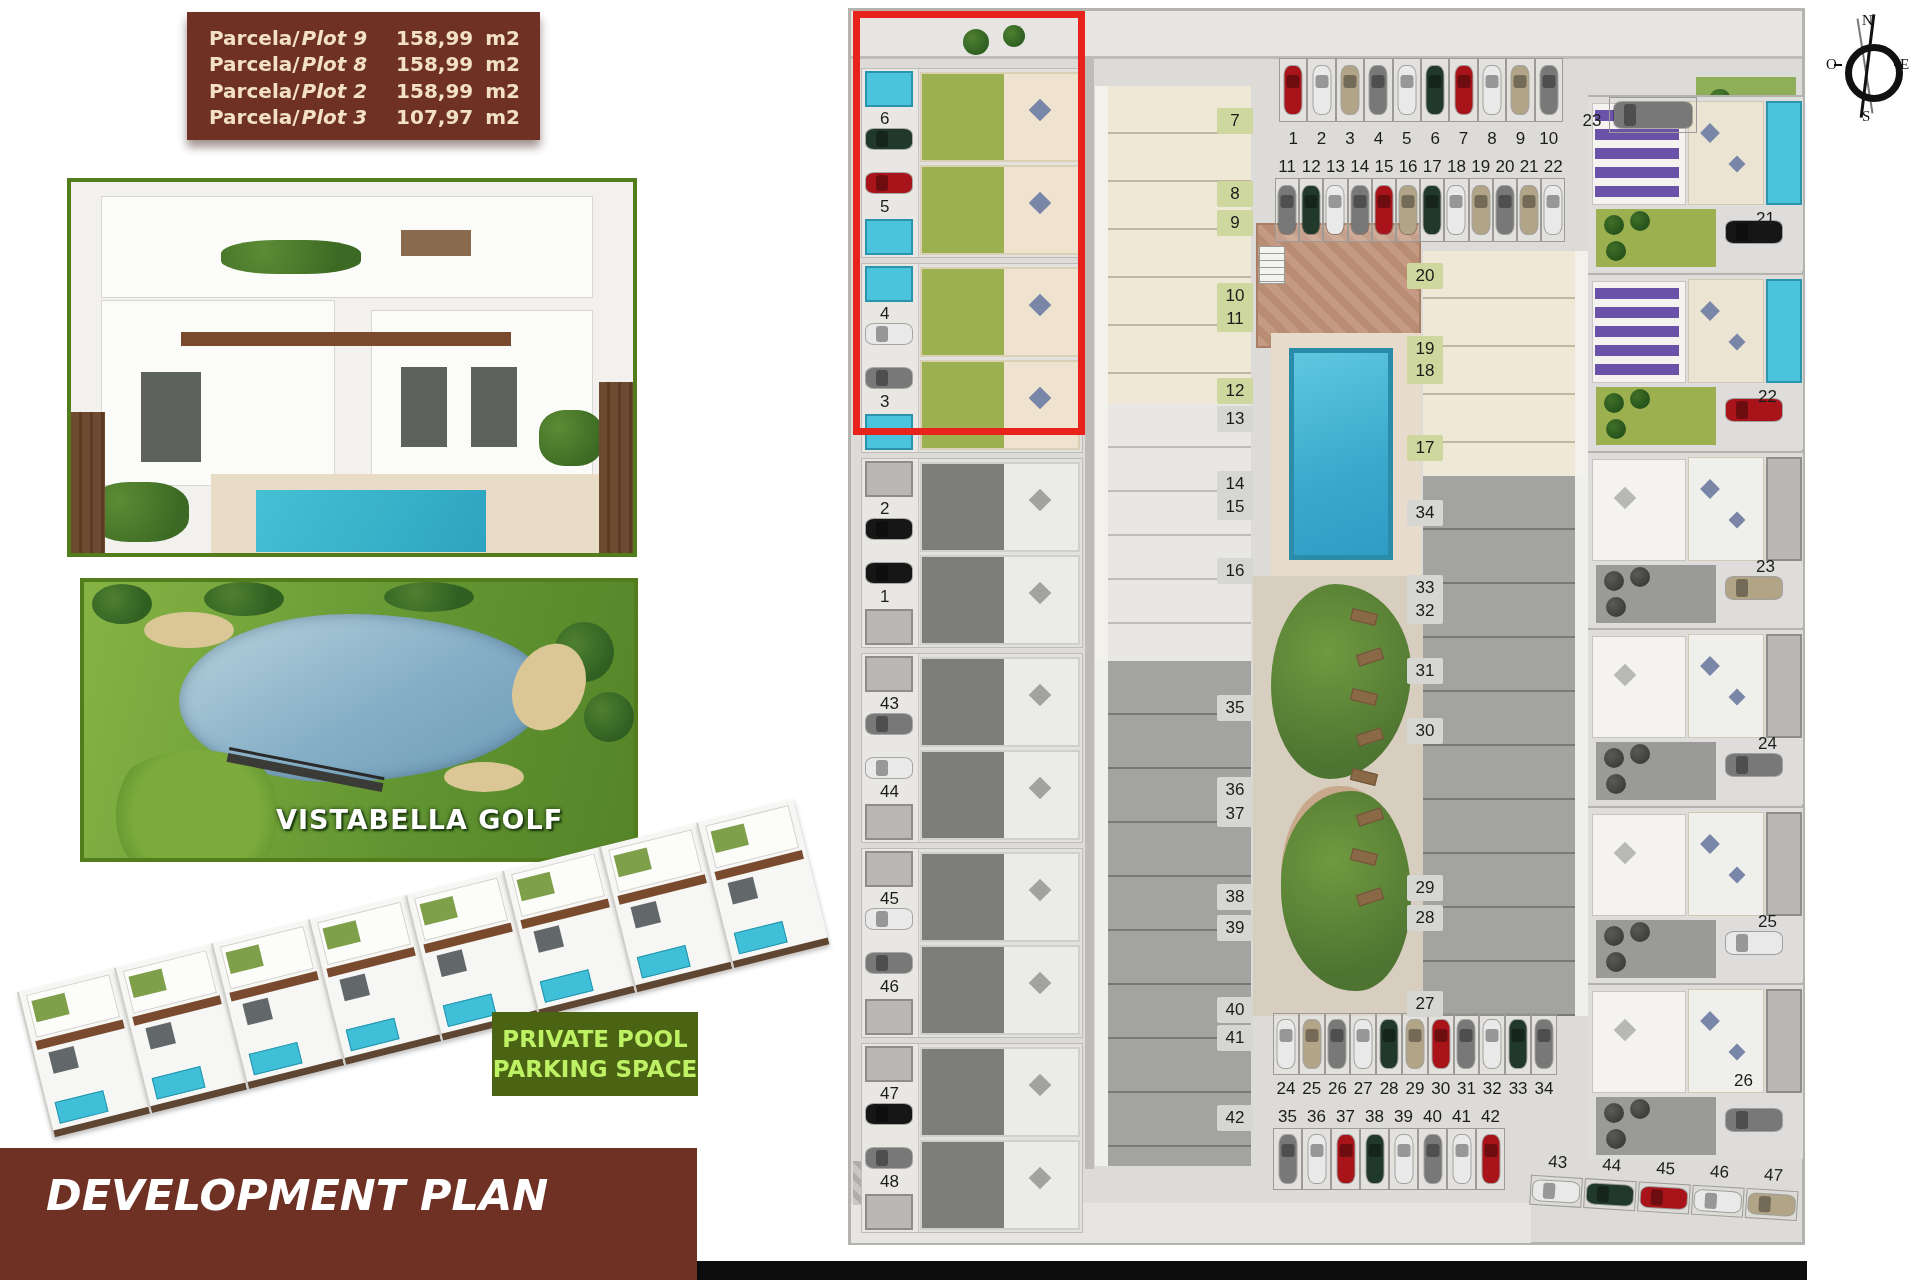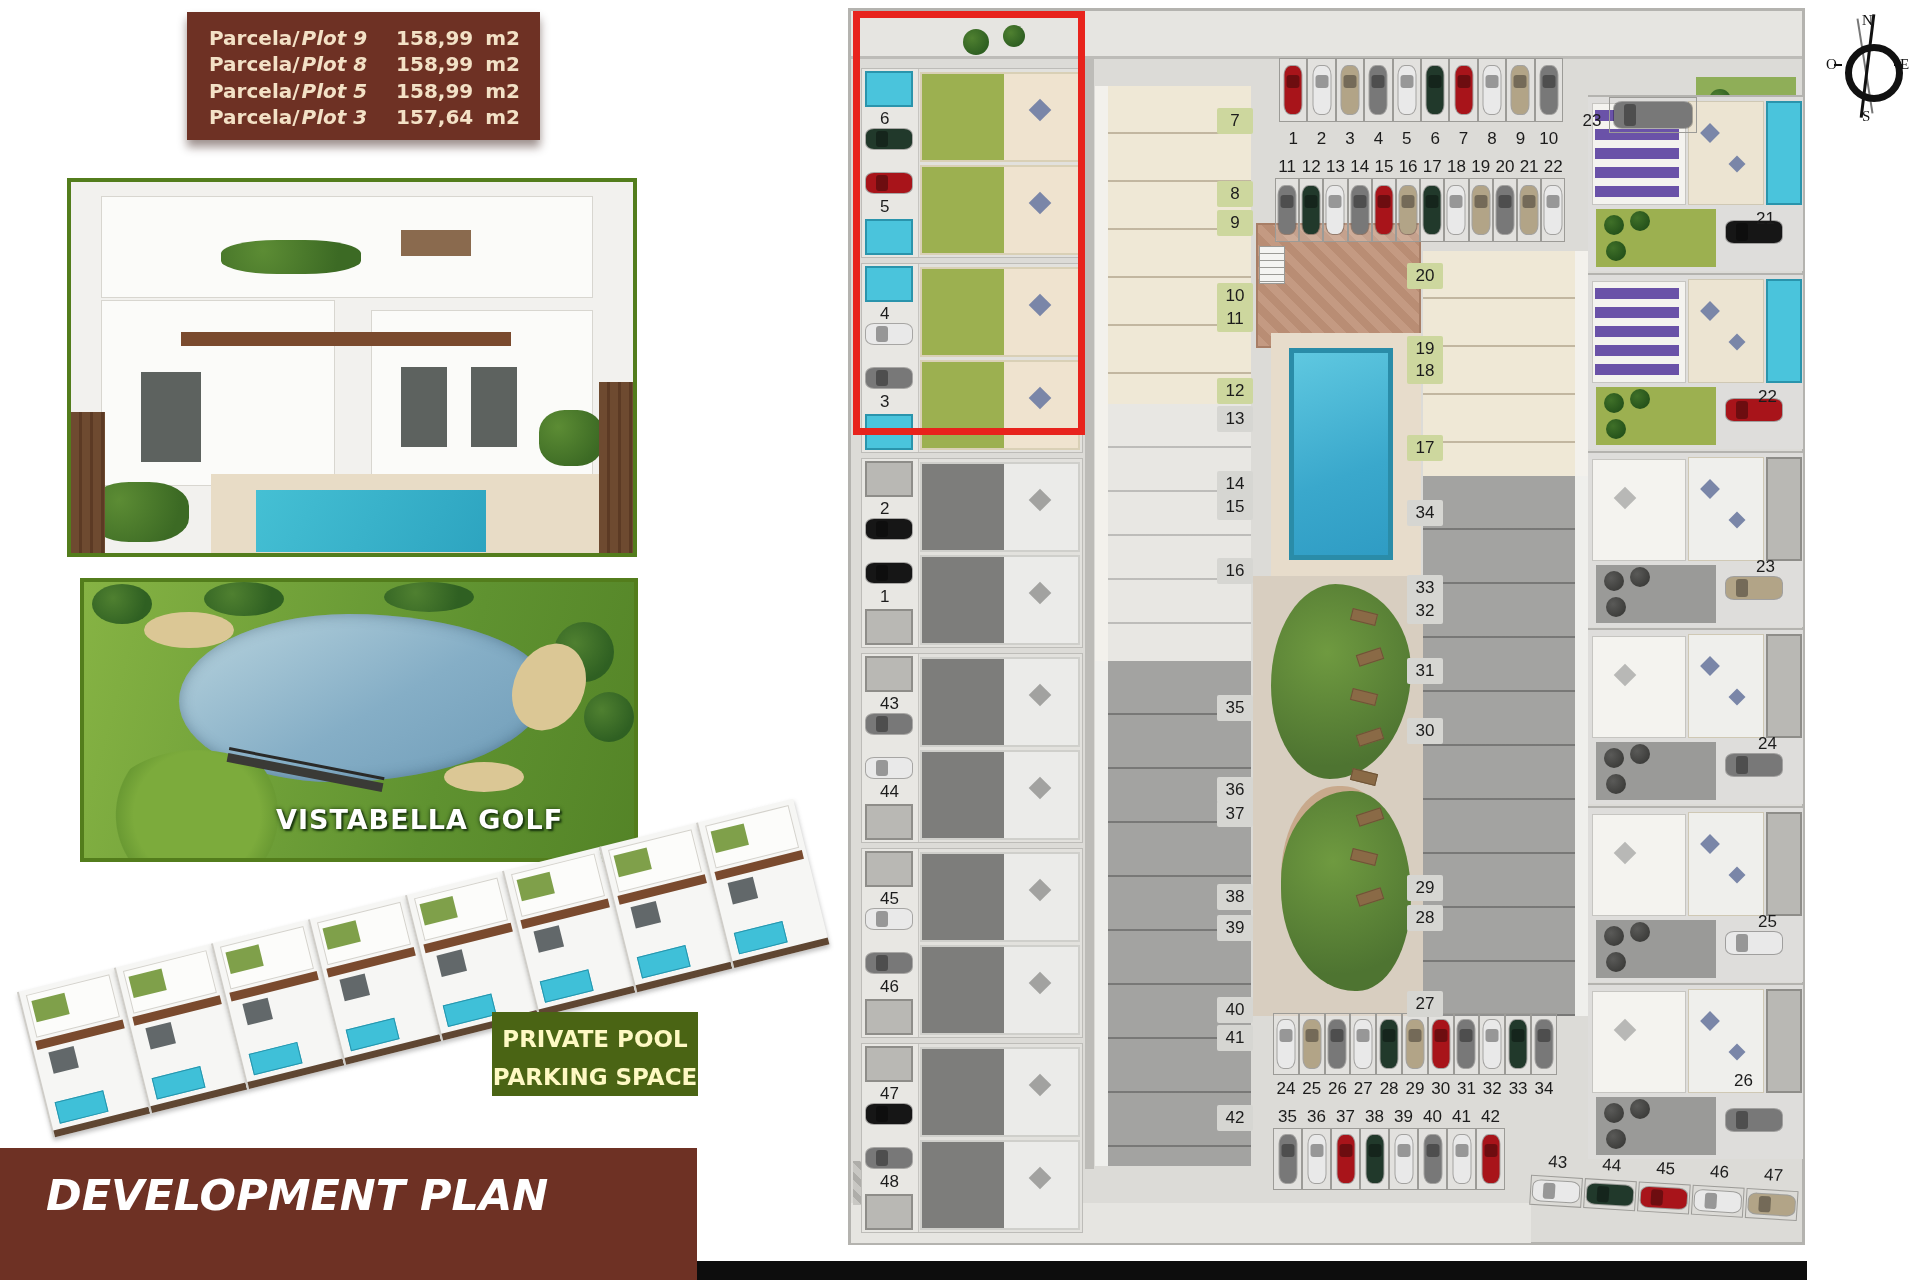--- a/index.html
+++ b/index.html
@@ -52,21 +52,21 @@
   .a-roof{position:absolute;left:6px;top:5px;right:6px;height:42px;background:#fcfcfa;border:1px solid #d4d2cc;}
   .a-green{position:absolute;left:10px;top:12px;width:34px;height:22px;background:#7fa04a;}
   .a-beam{position:absolute;left:4px;top:52px;right:4px;height:9px;background:#7a4a2e;}
   .a-win{position:absolute;left:14px;top:66px;width:26px;height:22px;background:#62686a;}
   .a-pool{position:absolute;left:8px;bottom:12px;width:48px;height:20px;background:#3fc0d8;border:1px solid #2694ac;}
   .a-base{position:absolute;left:0;bottom:0;width:100%;height:7px;background:#5f4632;}
 
   
   .badge{position:absolute;left:492px;top:1012px;width:206px;height:84px;background:#4a6414;
          display:flex;flex-direction:column;align-items:center;justify-content:center;gap:4px;}
-  .badge div{color:#fef9c3;font-family:"DejaVu Sans",sans-serif;font-weight:bold;font-size:23px;line-height:26px;margin-top:8px;}
+  .badge div{color:#bef264;font-family:"DejaVu Sans",sans-serif;font-weight:bold;font-size:23px;line-height:26px;}
 
   
   .footer{position:absolute;left:0;top:1148px;width:697px;height:132px;background:#6e3124;
           padding:22px 0 0 46px;box-sizing:border-box;}
   .footer .f1{color:#f3e1c6;font-family:"DejaVu Sans",sans-serif;font-weight:bold;font-size:43px;line-height:48px;}
   .footer .f2{color:#ffffff;font-family:"DejaVu Sans",sans-serif;font-weight:bold;font-style:italic;
               font-size:43px;line-height:50px;}
   .bottom-strip{position:absolute;left:697px;top:1261px;width:1110px;height:19px;background:#0d0d0d;}
 
   
@@ -182,30 +182,30 @@
       </div>
       <div class="legend-row">
         <span>Parcela/</span>
         <span class="plot">Plot 8</span>
         <span class="sp"></span>
         <span class="val">158,99</span>
         <span>m2</span>
       </div>
       <div class="legend-row">
         <span>Parcela/</span>
-        <span class="plot">Plot 5</span>
+        <span class="plot">Plot 2</span>
         <span class="sp"></span>
         <span class="val">158,99</span>
         <span>m2</span>
       </div>
       <div class="legend-row">
         <span>Parcela/</span>
         <span class="plot">Plot 3</span>
         <span class="sp"></span>
-        <span class="val">157,64</span>
+        <span class="val">107,97</span>
         <span>m2</span>
       </div>
     </div>
 
   <div class="photo villa">
     <div class="v-box" style="left:30px;top:14px;width:490px;height:100px;"></div>
     <div class="v-hedge" style="left:150px;top:58px;width:140px;height:34px;"></div>
     <div class="v-beam" style="left:330px;top:48px;width:70px;height:26px;background:#8a6a4e;"></div>
     <div class="v-box" style="left:30px;top:118px;width:232px;height:184px;"></div>
     <div class="v-box" style="left:300px;top:128px;width:220px;height:174px;"></div>

